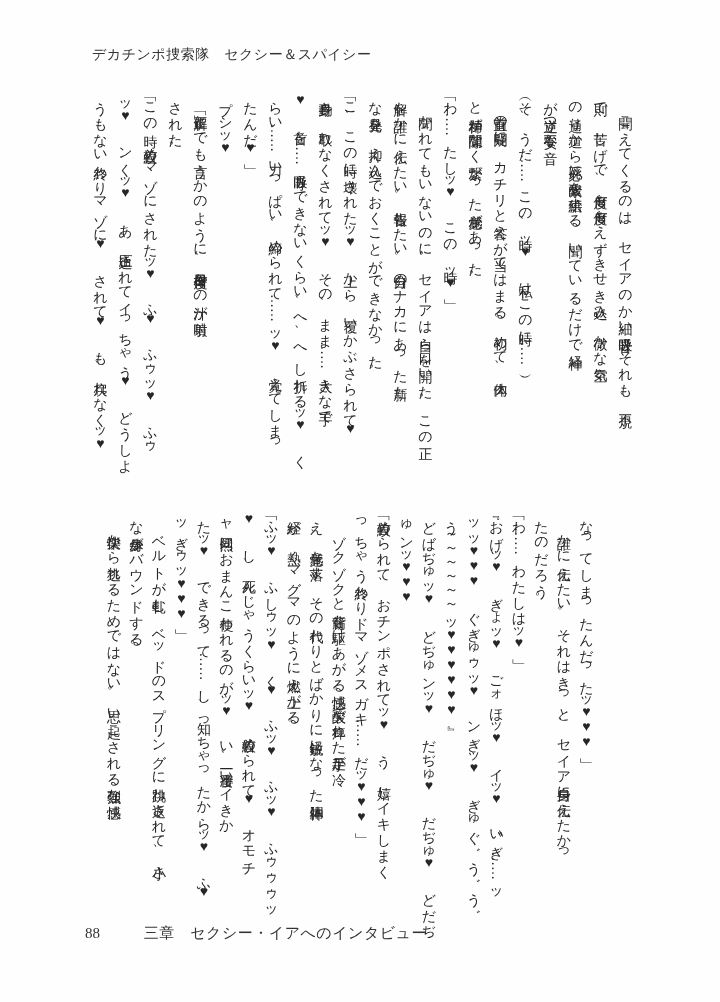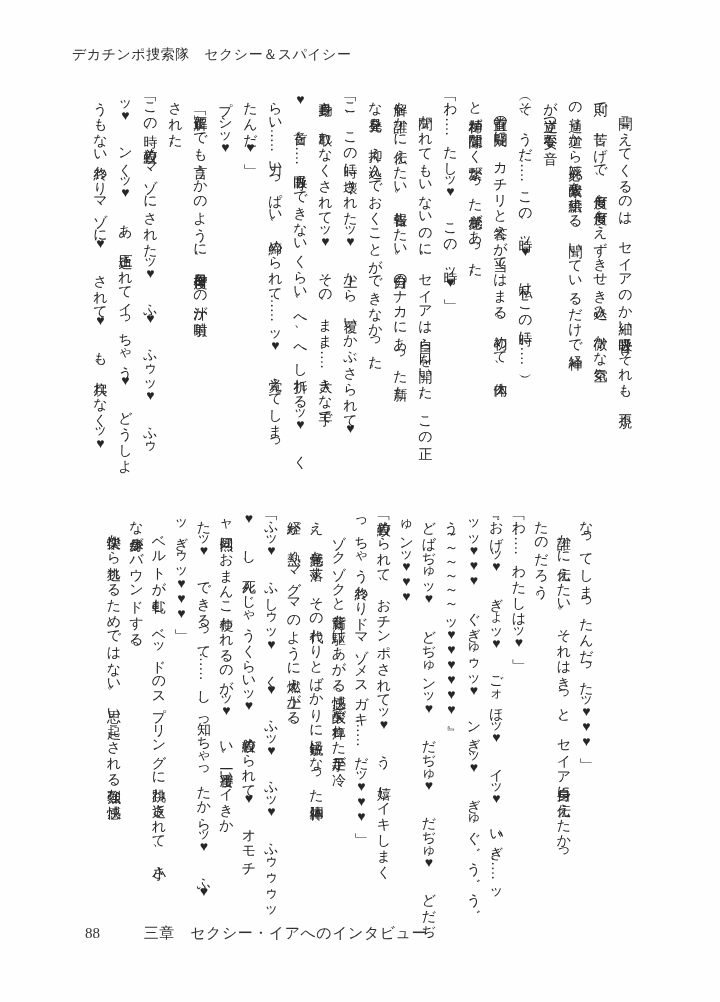--- a/index.html
+++ b/index.html
@@ -11,21 +11,21 @@
     position: relative;
     width: 720px;
     height: 1002px;
     background: #fefefe;
     color: #262626;
     font-family: "Liberation Serif", "DejaVu Serif", serif;
     overflow: hidden;
   }
   .running-header {
     position: absolute;
-    left: 72px;
+    left: 92px;
     top: 46px;
     font-size: 14px;
     letter-spacing: 0.5px;
     color: #333333;
     white-space: nowrap;
   }
   .vblock {
     position: absolute;
     writing-mode: vertical-rl;
     text-orientation: mixed;

